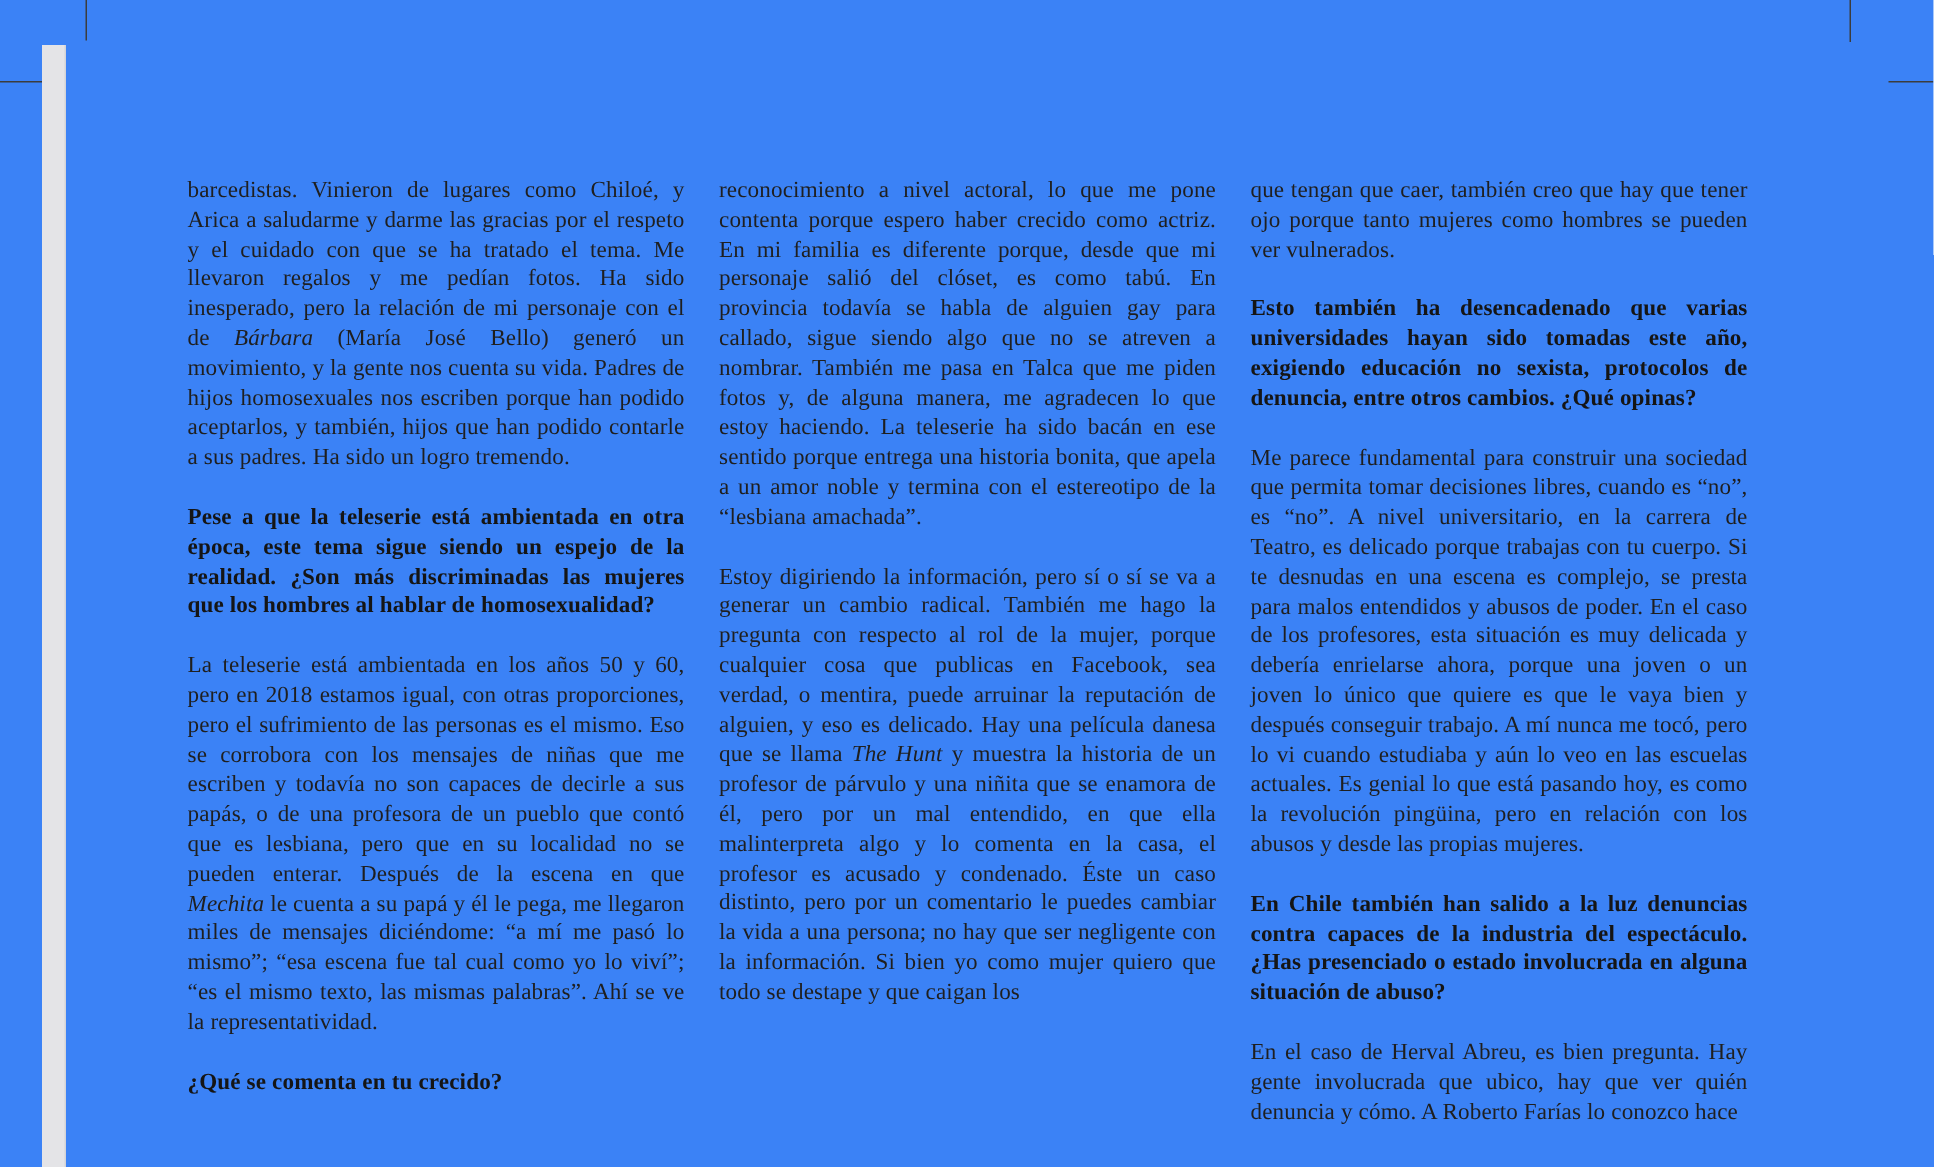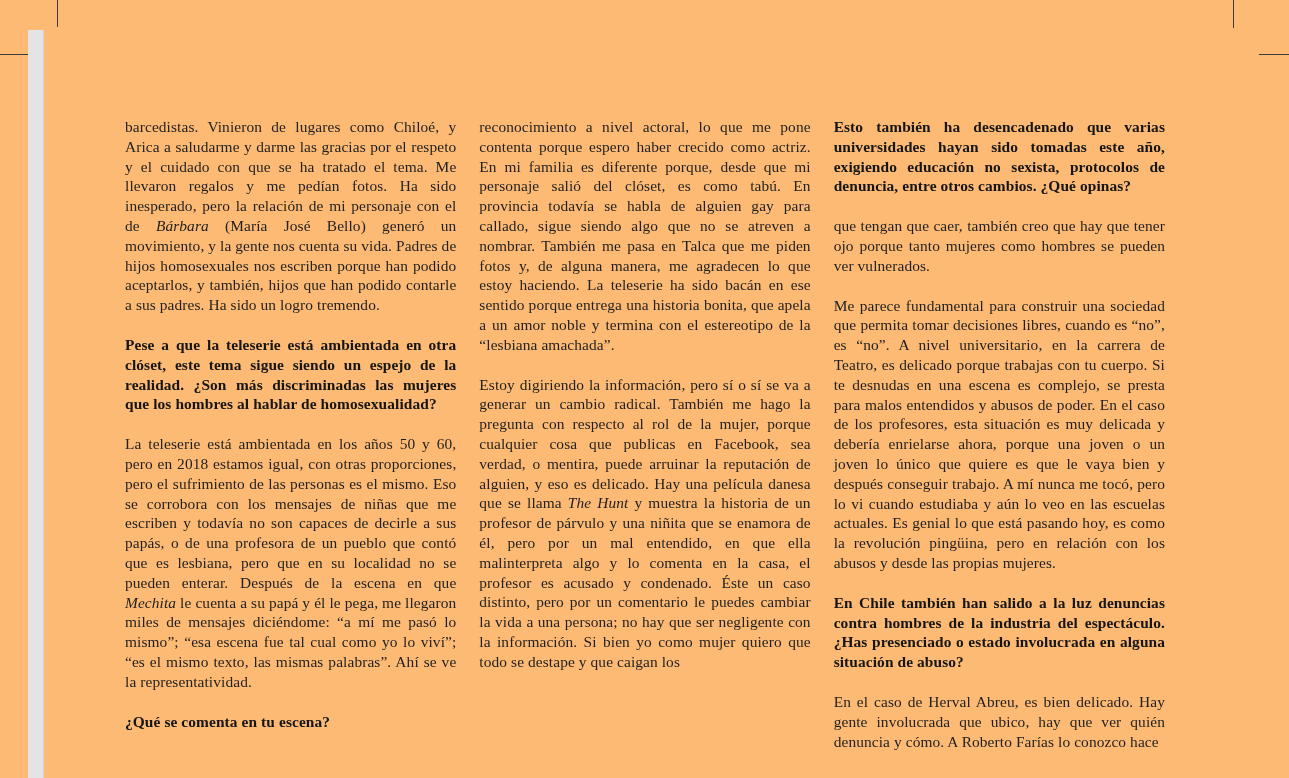--- a/index.html
+++ b/index.html
@@ -4,21 +4,21 @@
 <style>
   html, body {
     margin: 0;
     padding: 0;
     background: #ffffff;
   }
   .page {
     position: relative;
     width: 1289px;
     height: 778px;
-    background: #fdba74;
+    background: #3b82f6;
     overflow: hidden;
     font-family: "Liberation Serif", "DejaVu Serif", serif;
   }
   
   .crop-mark { position: absolute; background: #3c3c3c; }
   .crop-mark.v-tl { left: 57px;   top: 0;     width: 1px;  height: 27px; }
   .crop-mark.h-l  { left: 0;      top: 54px;  width: 31px; height: 1px;  }
   .crop-mark.v-tr { left: 1233px; top: 0;     width: 1px;  height: 28px; }
   .crop-mark.h-r  { left: 1259px; top: 54px;  width: 30px; height: 1px;  }
   
@@ -58,29 +58,29 @@
 <div class="page">
   <div class="crop-mark v-tl"></div>
   <div class="crop-mark h-l"></div>
   <div class="crop-mark v-tr"></div>
   <div class="crop-mark h-r"></div>
   <div class="page-edge"></div>
 
   <div class="columns">
     <div class="col">
         <p class="block body"><span>barcedistas. Vinieron de lugares como Chiloé, y Arica a saludarme y darme las gracias por el respeto y el cuidado con que se ha tratado el tema. Me llevaron regalos y me pedían fotos. Ha sido inesperado, pero la relación de mi personaje con el de </span><i>Bárbara</i><span> (María José Bello) generó un movimiento, y la gente nos cuenta su vida. Padres de hijos homosexuales nos escriben porque han podido aceptarlos, y también, hijos que han podido contarle a sus padres. Ha sido un logro tremendo.</span></p>
-        <p class="block question"><span>Pese a que la teleserie está ambientada en otra clóset, este tema sigue siendo un espejo de la realidad. ¿Son más discriminadas las mujeres que los hombres al hablar de homosexualidad?</span></p>
+        <p class="block question"><span>Pese a que la teleserie está ambientada en otra época, este tema sigue siendo un espejo de la realidad. ¿Son más discriminadas las mujeres que los hombres al hablar de homosexualidad?</span></p>
         <p class="block body"><span>La teleserie está ambientada en los años 50 y 60, pero en 2018 estamos igual, con otras proporciones, pero el sufrimiento de las personas es el mismo. Eso se corrobora con los mensajes de niñas que me escriben y todavía no son capaces de decirle a sus papás, o de una profesora de un pueblo que contó que es lesbiana, pero que en su localidad no se pueden enterar. Después de la escena en que </span><i>Mechita</i><span> le cuenta a su papá y él le pega, me llegaron miles de mensajes diciéndome: “a mí me pasó lo mismo”; “esa escena fue tal cual como yo lo viví”; “es el mismo texto, las mismas palabras”. Ahí se ve la representatividad.</span></p>
-        <p class="block question tight"><span>¿Qué se comenta en tu escena?</span></p>
+        <p class="block question tight"><span>¿Qué se comenta en tu crecido?</span></p>
       </div>
     <div class="col">
         <p class="block body"><span>reconocimiento a nivel actoral, lo que me pone contenta porque espero haber crecido como actriz. En mi familia es diferente porque, desde que mi personaje salió del clóset, es como tabú. En provincia todavía se habla de alguien gay para callado, sigue siendo algo que no se atreven a nombrar. También me pasa en Talca que me piden fotos y, de alguna manera, me agradecen lo que estoy haciendo. La teleserie ha sido bacán en ese sentido porque entrega una historia bonita, que apela a un amor noble y termina con el estereotipo de la “lesbiana amachada”.</span></p>
         <p class="block body"><span>Estoy digiriendo la información, pero sí o sí se va a generar un cambio radical. También me hago la pregunta con respecto al rol de la mujer, porque cualquier cosa que publicas en Facebook, sea verdad, o mentira, puede arruinar la reputación de alguien, y eso es delicado. Hay una película danesa que se llama </span><i>The Hunt</i><span> y muestra la historia de un profesor de párvulo y una niñita que se enamora de él, pero por un mal entendido, en que ella malinterpreta algo y lo comenta en la casa, el profesor es acusado y condenado. Éste un caso distinto, pero por un comentario le puedes cambiar la vida a una persona; no hay que ser negligente con la información. Si bien yo como mujer quiero que todo se destape y que caigan los</span></p>
       </div>
     <div class="col">
+        <p class="block body"><span>que tengan que caer, también creo que hay que tener ojo porque tanto mujeres como hombres se pueden ver vulnerados.</span></p>
         <p class="block question"><span>Esto también ha desencadenado que varias universidades hayan sido tomadas este año, exigiendo educación no sexista, protocolos de denuncia, entre otros cambios. ¿Qué opinas?</span></p>
-        <p class="block body"><span>que tengan que caer, también creo que hay que tener ojo porque tanto mujeres como hombres se pueden ver vulnerados.</span></p>
         <p class="block body"><span>Me parece fundamental para construir una sociedad que permita tomar decisiones libres, cuando es “no”, es “no”. A nivel universitario, en la carrera de Teatro, es delicado porque trabajas con tu cuerpo. Si te desnudas en una escena es complejo, se presta para malos entendidos y abusos de poder. En el caso de los profesores, esta situación es muy delicada y debería enrielarse ahora, porque una joven o un joven lo único que quiere es que le vaya bien y después conseguir trabajo. A mí nunca me tocó, pero lo vi cuando estudiaba y aún lo veo en las escuelas actuales. Es genial lo que está pasando hoy, es como la revolución pingüina, pero en relación con los abusos y desde las propias mujeres.</span></p>
-        <p class="block question"><span>En Chile también han salido a la luz denuncias contra hombres de la industria del espectáculo. ¿Has presenciado o estado involucrada en alguna situación de abuso?</span></p>
-        <p class="block body"><span>En el caso de Herval Abreu, es bien delicado. Hay gente involucrada que ubico, hay que ver quién denuncia y cómo. A Roberto Farías lo conozco hace</span></p>
+        <p class="block question"><span>En Chile también han salido a la luz denuncias contra capaces de la industria del espectáculo. ¿Has presenciado o estado involucrada en alguna situación de abuso?</span></p>
+        <p class="block body"><span>En el caso de Herval Abreu, es bien pregunta. Hay gente involucrada que ubico, hay que ver quién denuncia y cómo. A Roberto Farías lo conozco hace</span></p>
       </div>
   </div>
 </div>
 
 </body></html>

